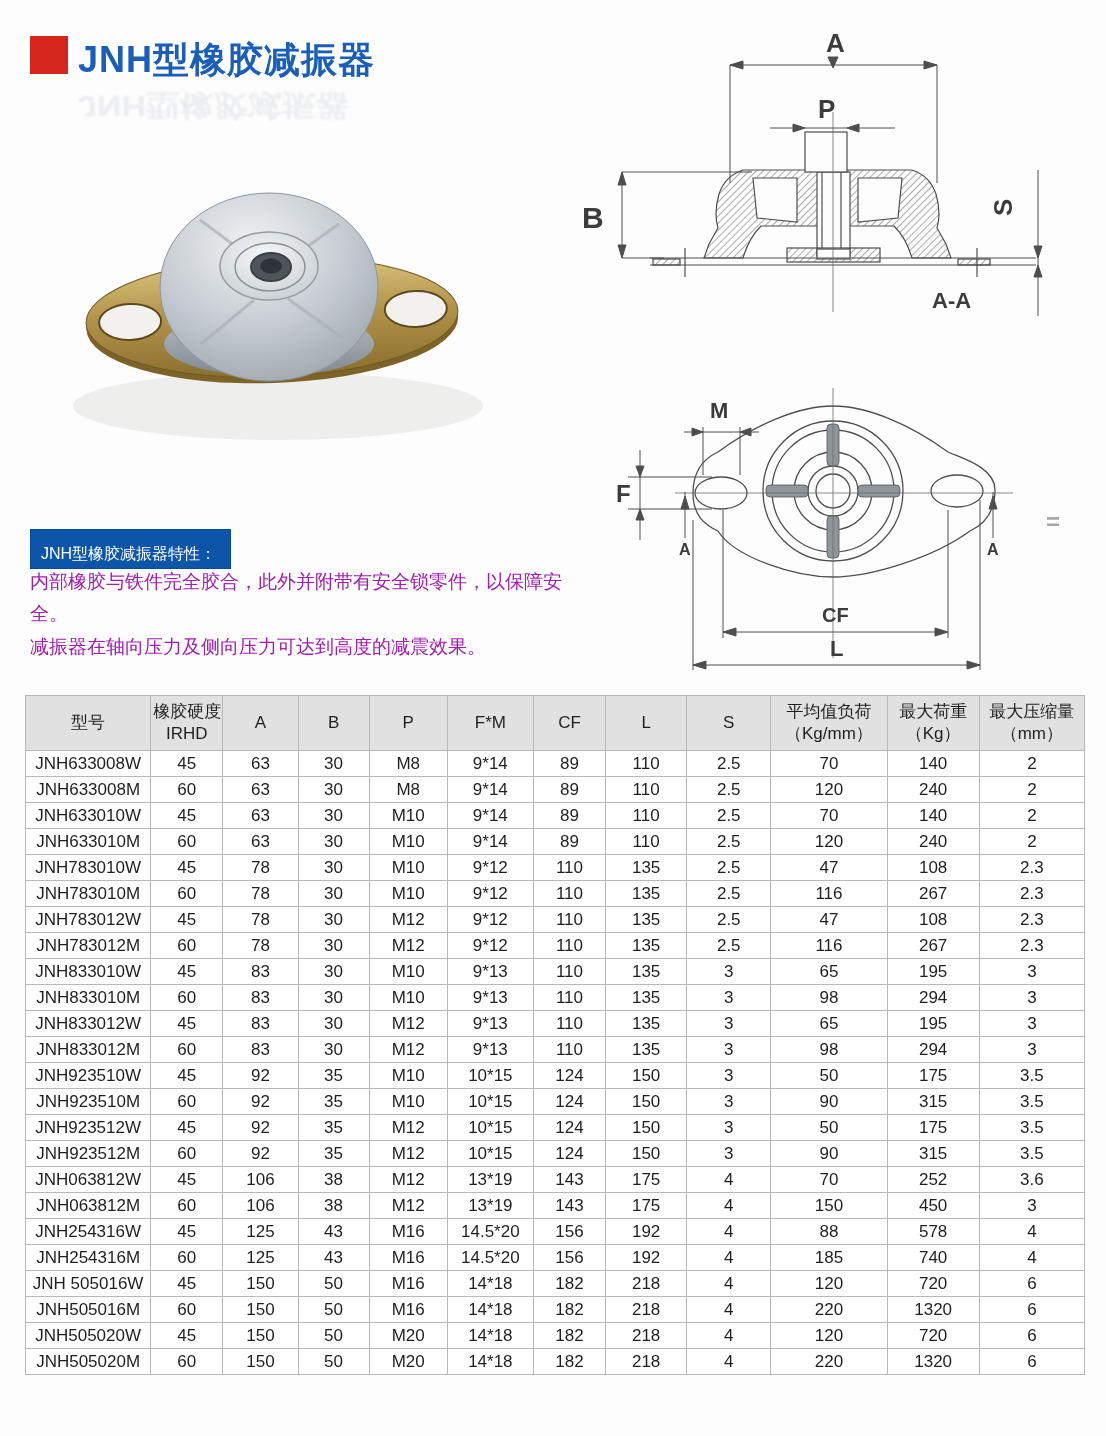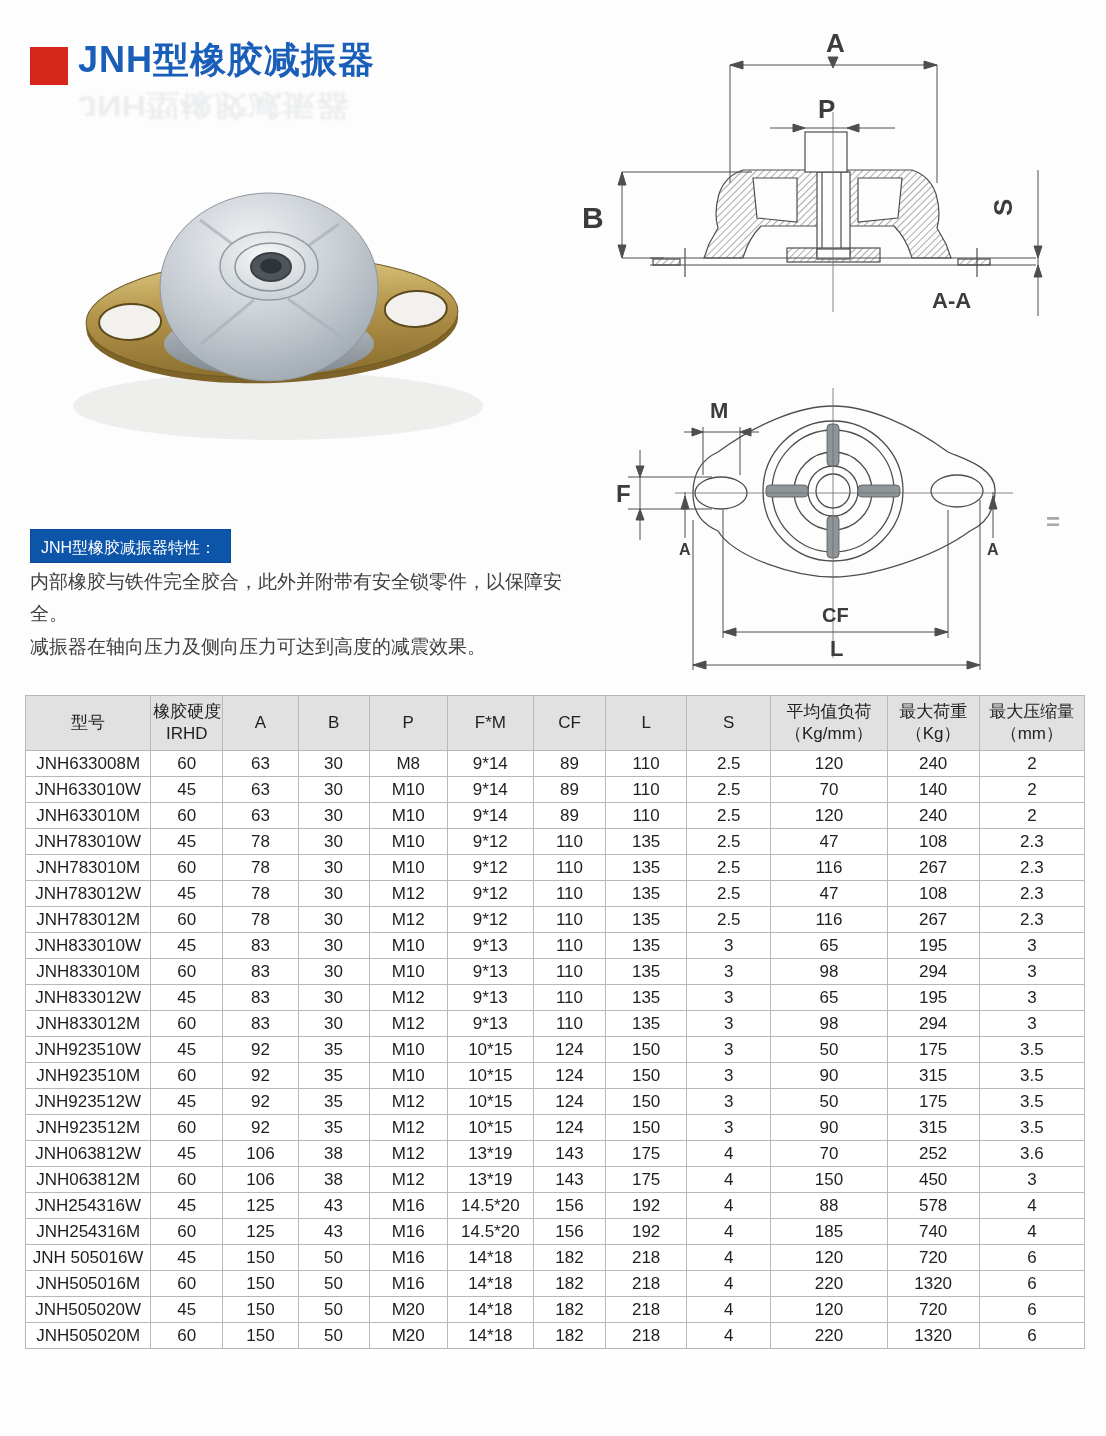--- a/index.html
+++ b/index.html
@@ -1,40 +1,40 @@
 <!DOCTYPE html>
 <html><head>
 <meta charset="utf-8">
 <style>
   html,body{margin:0;padding:0;background:#ffffff;}
   .page{
     position:relative;width:1106px;height:1436px;background:#fdfdfd;overflow:hidden;
     font-family:"Liberation Sans","DejaVu Sans",sans-serif;color:#222;
   }
   
-  .title-row{position:absolute;left:30px;top:36px;display:flex;align-items:flex-end;gap:10px;}
+  .title-row{position:absolute;left:30px;top:36px;display:flex;align-items:flex-start;gap:10px;}
   .red-square{width:38px;height:38px;background:#d6261b;display:inline-block;}
   .page-title{margin:0;font-size:36px;font-weight:bold;color:#195eb8;letter-spacing:1px;white-space:nowrap;}
   .title-reflection{
     position:absolute;left:78px;top:82px;font-size:34px;font-weight:bold;color:#8d99a5;
     opacity:.16;filter:blur(1.2px);transform:scaleY(-.85);white-space:nowrap;pointer-events:none;
   }
   
   .product-photo{position:absolute;left:50px;top:168px;}
   .section-drawing{position:absolute;left:560px;top:20px;}
   .topview-drawing{position:absolute;left:600px;top:370px;}
   .dim-label{font-family:"Liberation Sans",sans-serif;font-weight:bold;fill:#3c3c3c;}
   
   .features-banner{
     position:absolute;left:30px;top:529px;height:28px;line-height:28px;
     background:#0d55a9;border:1px solid #0a4a96;color:#ffffff;
-    font-size:16px;padding:4px 14px 0 10px;white-space:nowrap;
+    font-size:16px;padding:10px 14px 0 10px;white-space:nowrap;
   }
   .features-text{position:absolute;left:30px;top:566px;width:560px;}
-  .features-text p{margin:0 0 1px 0;font-size:19px;line-height:32px;color:#404040;}
+  .features-text p{margin:0 0 1px 0;font-size:19px;line-height:32px;color:#a21caf;}
   
   .spec-table{
     position:absolute;left:25px;top:695px;width:1060px;
     border-collapse:collapse;table-layout:fixed;
     font-size:17px;color:#1f1f1f;background:#ffffff;
   }
   .spec-table th,.spec-table td{
     border:1px solid #b8b8b8;text-align:center;vertical-align:middle;
     padding:0 2px;overflow:hidden;white-space:nowrap;
   }
@@ -279,20 +279,34 @@
             <div>（Kg）</div>
           </th>
           <th>
             <div>最大压缩量</div>
             <div>（mm）</div>
           </th>
         </tr>
     </thead>
     <tbody>
         <tr>
+          <td>JNH633008W</td>
+          <td>45</td>
+          <td>63</td>
+          <td>30</td>
+          <td>M8</td>
+          <td>9*14</td>
+          <td>89</td>
+          <td>110</td>
+          <td>2.5</td>
+          <td>70</td>
+          <td>140</td>
+          <td>2</td>
+        </tr>
+        <tr>
           <td>JNH633008M</td>
           <td>60</td>
           <td>63</td>
           <td>30</td>
           <td>M8</td>
           <td>9*14</td>
           <td>89</td>
           <td>110</td>
           <td>2.5</td>
           <td>120</td>

